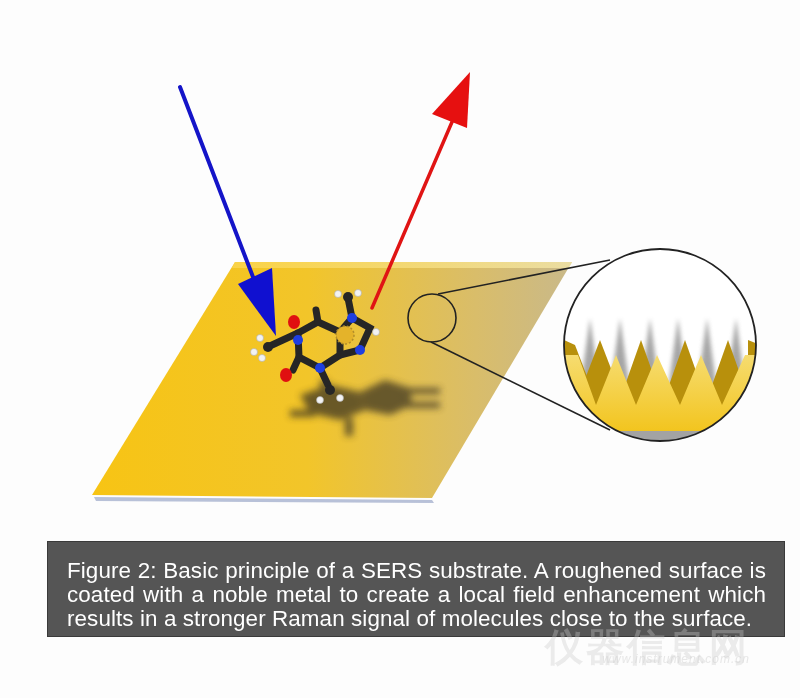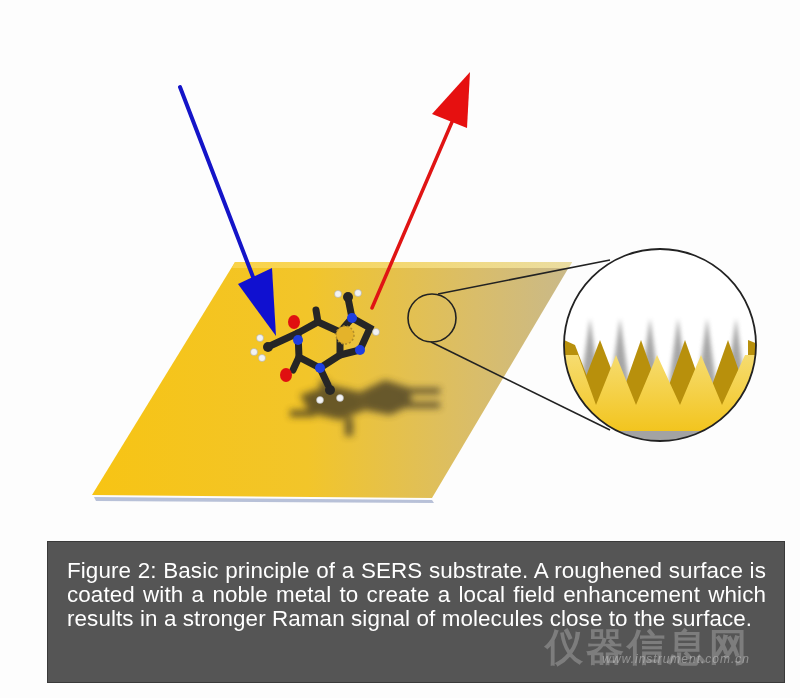--- a/index.html
+++ b/index.html
@@ -1,19 +1,19 @@
 <!DOCTYPE html>
 <html><head>
 <meta charset="utf-8">
 <style>
   html, body { margin: 0; padding: 0; }
   body { width: 800px; height: 698px; background: #fdfdfd; position: relative; overflow: hidden; font-family: "Liberation Sans", sans-serif; }
   #diagram { position: absolute; left: 0; top: 0; width: 800px; height: 540px; }
   #caption-box {
-    position: absolute; left: 47px; top: 541px; width: 738px; height: 142px;
+    position: absolute; left: 47px; top: 541px; width: 738px; height: 96px;
     background: #555555; border: 1px solid #3a3a3a; box-sizing: border-box;
     padding: 17px 18px 0 19px;
   }
   #caption-text {
     color: #ffffff; font-size: 22.4px; line-height: 24.2px; text-align: justify;
     text-align-last: left; margin: 0; letter-spacing: 0.1px;
   }
   #watermark {
     position: absolute; left: 342px; top: 80px; width: 360px; height: 50px;
     pointer-events: none;

